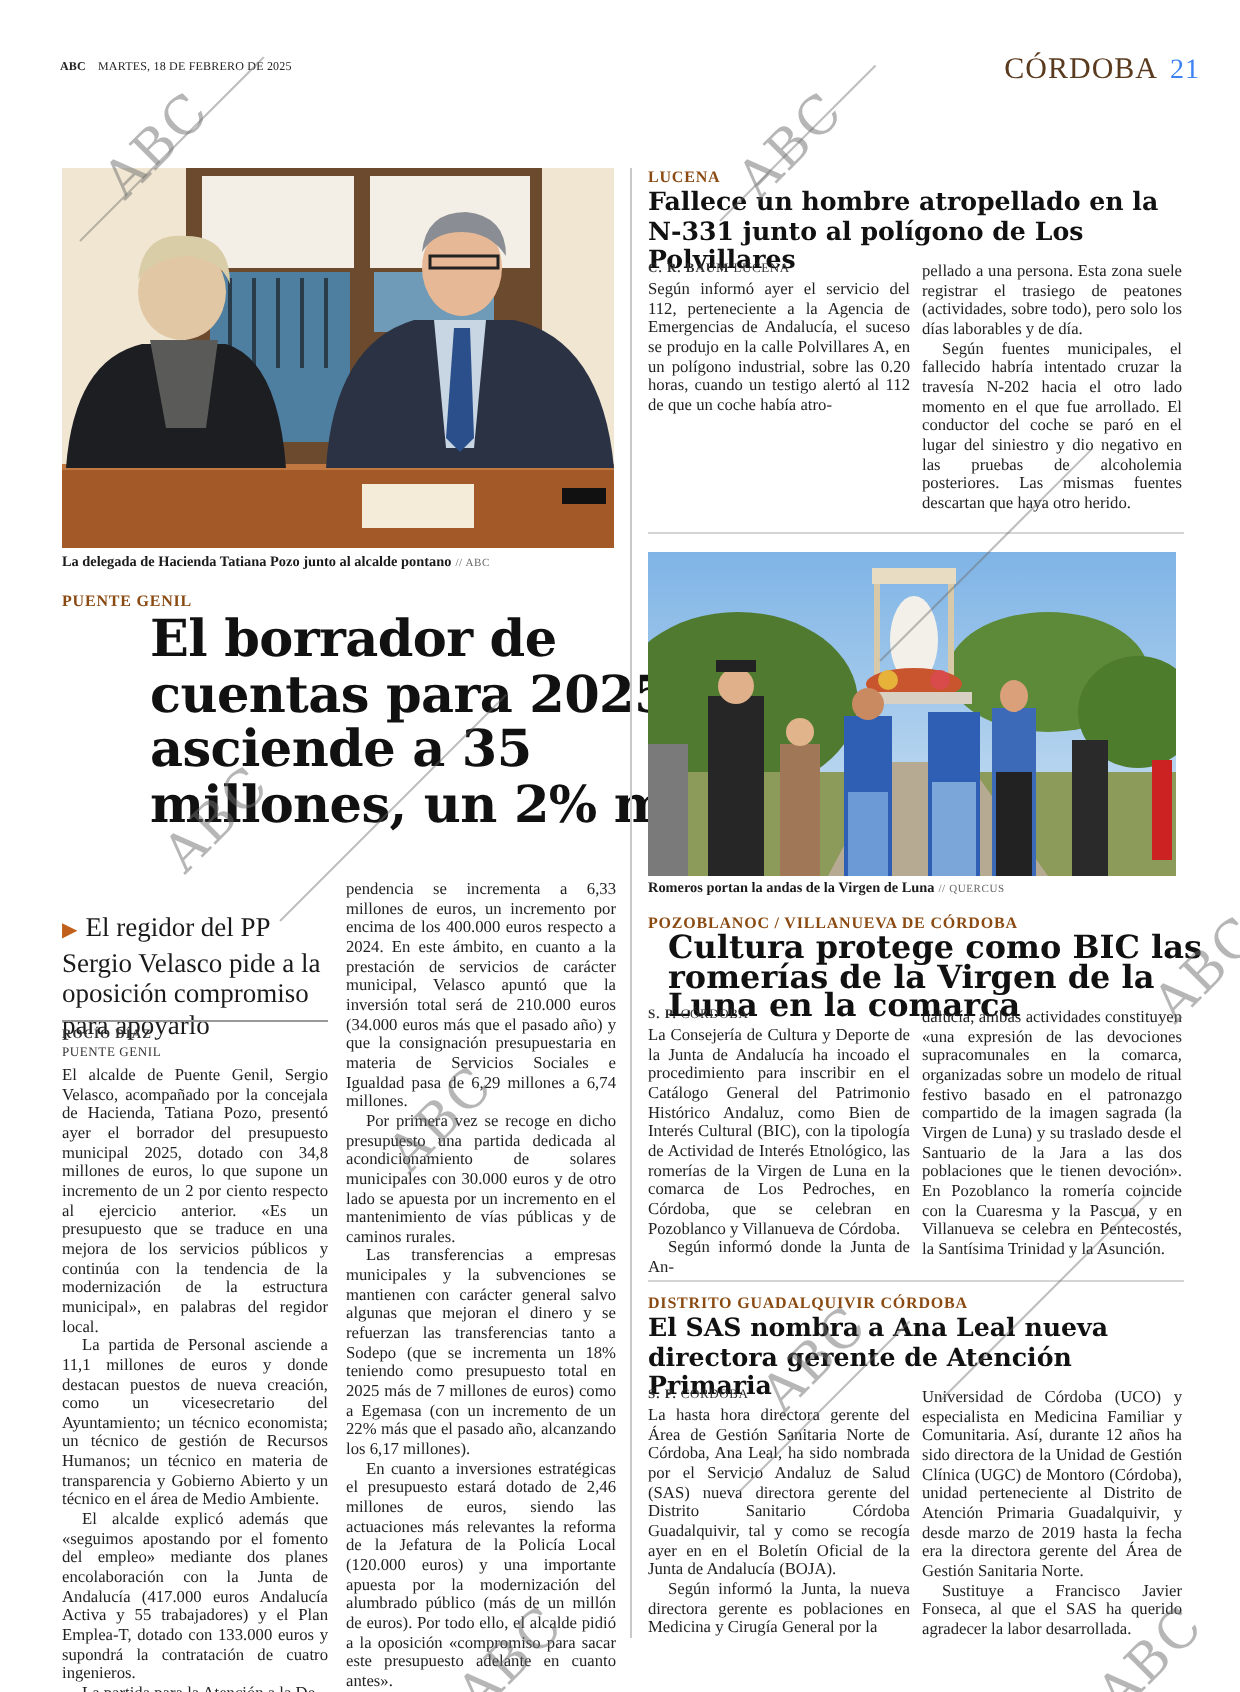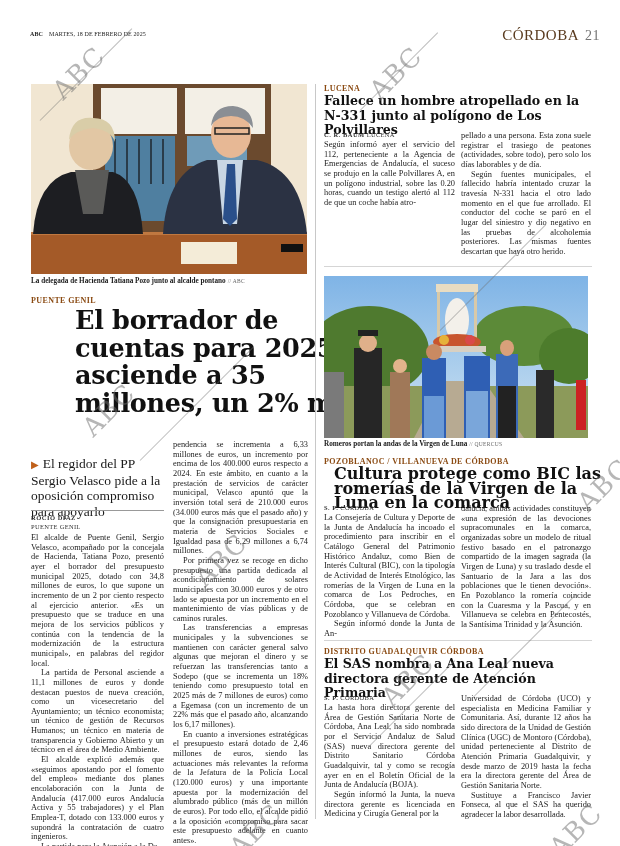--- a/index.html
+++ b/index.html
@@ -3,21 +3,21 @@
 <meta charset="utf-8">
 <style>
   * { box-sizing: border-box; margin: 0; padding: 0; }
   html, body { width: 620px; height: 846px; background: #ffffff; overflow: hidden; }
   body { position: relative; font-family: "DejaVu Serif", serif; color: #1a1a1a; }
 
   .masthead-left { position: absolute; left: 30px; top: 31px; font-size: 6px; letter-spacing: 0.1px; color: #222; font-family: "Liberation Serif", serif; }
   .masthead-left b { font-weight: bold; margin-right: 6px; }
   .masthead-right { position: absolute; right: 20px; top: 27px; font-family: "Liberation Serif", serif; font-size: 15px; letter-spacing: 0.5px; }
   .masthead-right .section { color: #5a3b1f; }
-  .masthead-right .pagenum { color: #737373; margin-left: 6px; font-size: 14px; }
+  .masthead-right .pagenum { color: #3b82f6; margin-left: 6px; font-size: 14px; }
 
   .photo { position: absolute; overflow: hidden; }
   .caption { position: absolute; font-family: "Liberation Serif", serif; font-size: 7.2px; font-weight: bold; color: #1a1a1a; white-space: nowrap; }
   .caption .credit { font-weight: normal; color: #666; font-size: 5.5px; margin-left: 2px; letter-spacing: 0.3px; }
 
   .kicker { position: absolute; font-family: "Liberation Serif", serif; font-weight: bold; color: #8a4a12; font-size: 8px; letter-spacing: 0.4px; text-transform: uppercase; }
 
   .headline { position: absolute; font-family: "DejaVu Serif", serif; font-weight: bold; color: #111; }
 
   .body-text { position: absolute; font-family: "Liberation Serif", serif; font-size: 8.35px; line-height: 9.65px; color: #222; text-align: justify; hyphens: auto; }
@@ -117,21 +117,21 @@
 <div class="headline" style="left:324px; top:94px; width:270px; font-size:12.6px; line-height:14.5px;">Fallece un hombre atropellado en la N-331 junto al polígono de Los Polvillares</div>
 
 <div class="byline" style="position:absolute; left:324px; top:131px;">
   <b>C. R. BAUM</b> <span>LUCENA</span>
 </div>
 <div class="body-text" style="left:324px; top:140px; width:131px;">
   <p>Según informó ayer el servicio del 112, perteneciente a la Agencia de Emergencias de Andalucía, el suceso se produjo en la calle Polvillares A, en un polígono industrial, sobre las 0.20 horas, cuando un testigo alertó al 112 de que un coche había atro-</p>
 </div>
 <div class="body-text" style="left:461px; top:131px; width:130px;">
   <p>pellado a una persona. Esta zona suele registrar el trasiego de peatones (actividades, sobre todo), pero solo los días laborables y de día.</p>
-  <p>Según fuentes municipales, el fallecido habría intentado cruzar la travesía N-331 hacia el otro lado momento en el que fue arrollado. El conductor del coche se paró en el lugar del siniestro y dio negativo en las pruebas de alcoholemia posteriores. Las mismas fuentes descartan que haya otro herido.</p>
+  <p>Según fuentes municipales, el fallecido habría intentado cruzar la travesía N-202 hacia el otro lado momento en el que fue arrollado. El conductor del coche se paró en el lugar del siniestro y dio negativo en las pruebas de alcoholemia posteriores. Las mismas fuentes descartan que haya otro herido.</p>
 </div>
 
 <div class="rule-h" style="left:324px; top:266px; width:268px;"></div>
 
 <div class="photo" style="left:324px; top:276px; width:264px; height:162px;">
   <svg width="264" height="162" viewBox="0 0 264 162">
     <defs>
       <linearGradient id="sky" x1="0" y1="0" x2="0" y2="1">
         <stop offset="0" stop-color="#7fb4e6"></stop>
           <stop offset="1" stop-color="#cfe3f2"></stop>
@@ -194,21 +194,21 @@
 <div class="rule-h" style="left:324px; top:640px; width:268px;"></div>
 
 <div class="kicker" style="left:324px; top:647px;">DISTRITO GUADALQUIVIR CÓRDOBA</div>
 <div class="headline" style="left:324px; top:657px; width:275px; font-size:12.6px; line-height:14.5px;">El SAS nombra a Ana Leal nueva directora gerente de Atención Primaria</div>
 
 <div class="byline" style="position:absolute; left:324px; top:694px;">
   <b>S. P.</b> <span>CÓRDOBA</span>
 </div>
 <div class="body-text" style="left:324px; top:703px; width:131px;">
   <p>La hasta hora directora gerente del Área de Gestión Sanitaria Norte de Córdoba, Ana Leal, ha sido nombrada por el Servicio Andaluz de Salud (SAS) nueva directora gerente del Distrito Sanitario Córdoba Guadalquivir, tal y como se recogía ayer en en el Boletín Oficial de la Junta de Andalucía (BOJA).</p>
-  <p>Según informó la Junta, la nueva directora gerente es licenciada en Medicina y Cirugía General por la</p>
+  <p>Según informó la Junta, la nueva directora gerente es poblaciones en Medicina y Cirugía General por la</p>
 </div>
 <div class="body-text" style="left:461px; top:694px; width:130px;">
   <p>Universidad de Córdoba (UCO) y especialista en Medicina Familiar y Comunitaria. Así, durante 12 años ha sido directora de la Unidad de Gestión Clínica (UGC) de Montoro (Córdoba), unidad perteneciente al Distrito de Atención Primaria Guadalquivir, y desde marzo de 2019 hasta la fecha era la directora gerente del Área de Gestión Sanitaria Norte.</p>
   <p>Sustituye a Francisco Javier Fonseca, al que el SAS ha querido agradecer la labor desarrollada.</p>
 </div>
 
 <div class="wm-line" style="left:40px; top:120px; width:130px;"></div>
 <div class="watermark" style="left:48px; top:58px;">ABC</div>
 <div class="wm-line" style="left:360px; top:110px; width:110px;"></div>
 <div class="watermark" style="left:365px; top:58px;">ABC</div>

